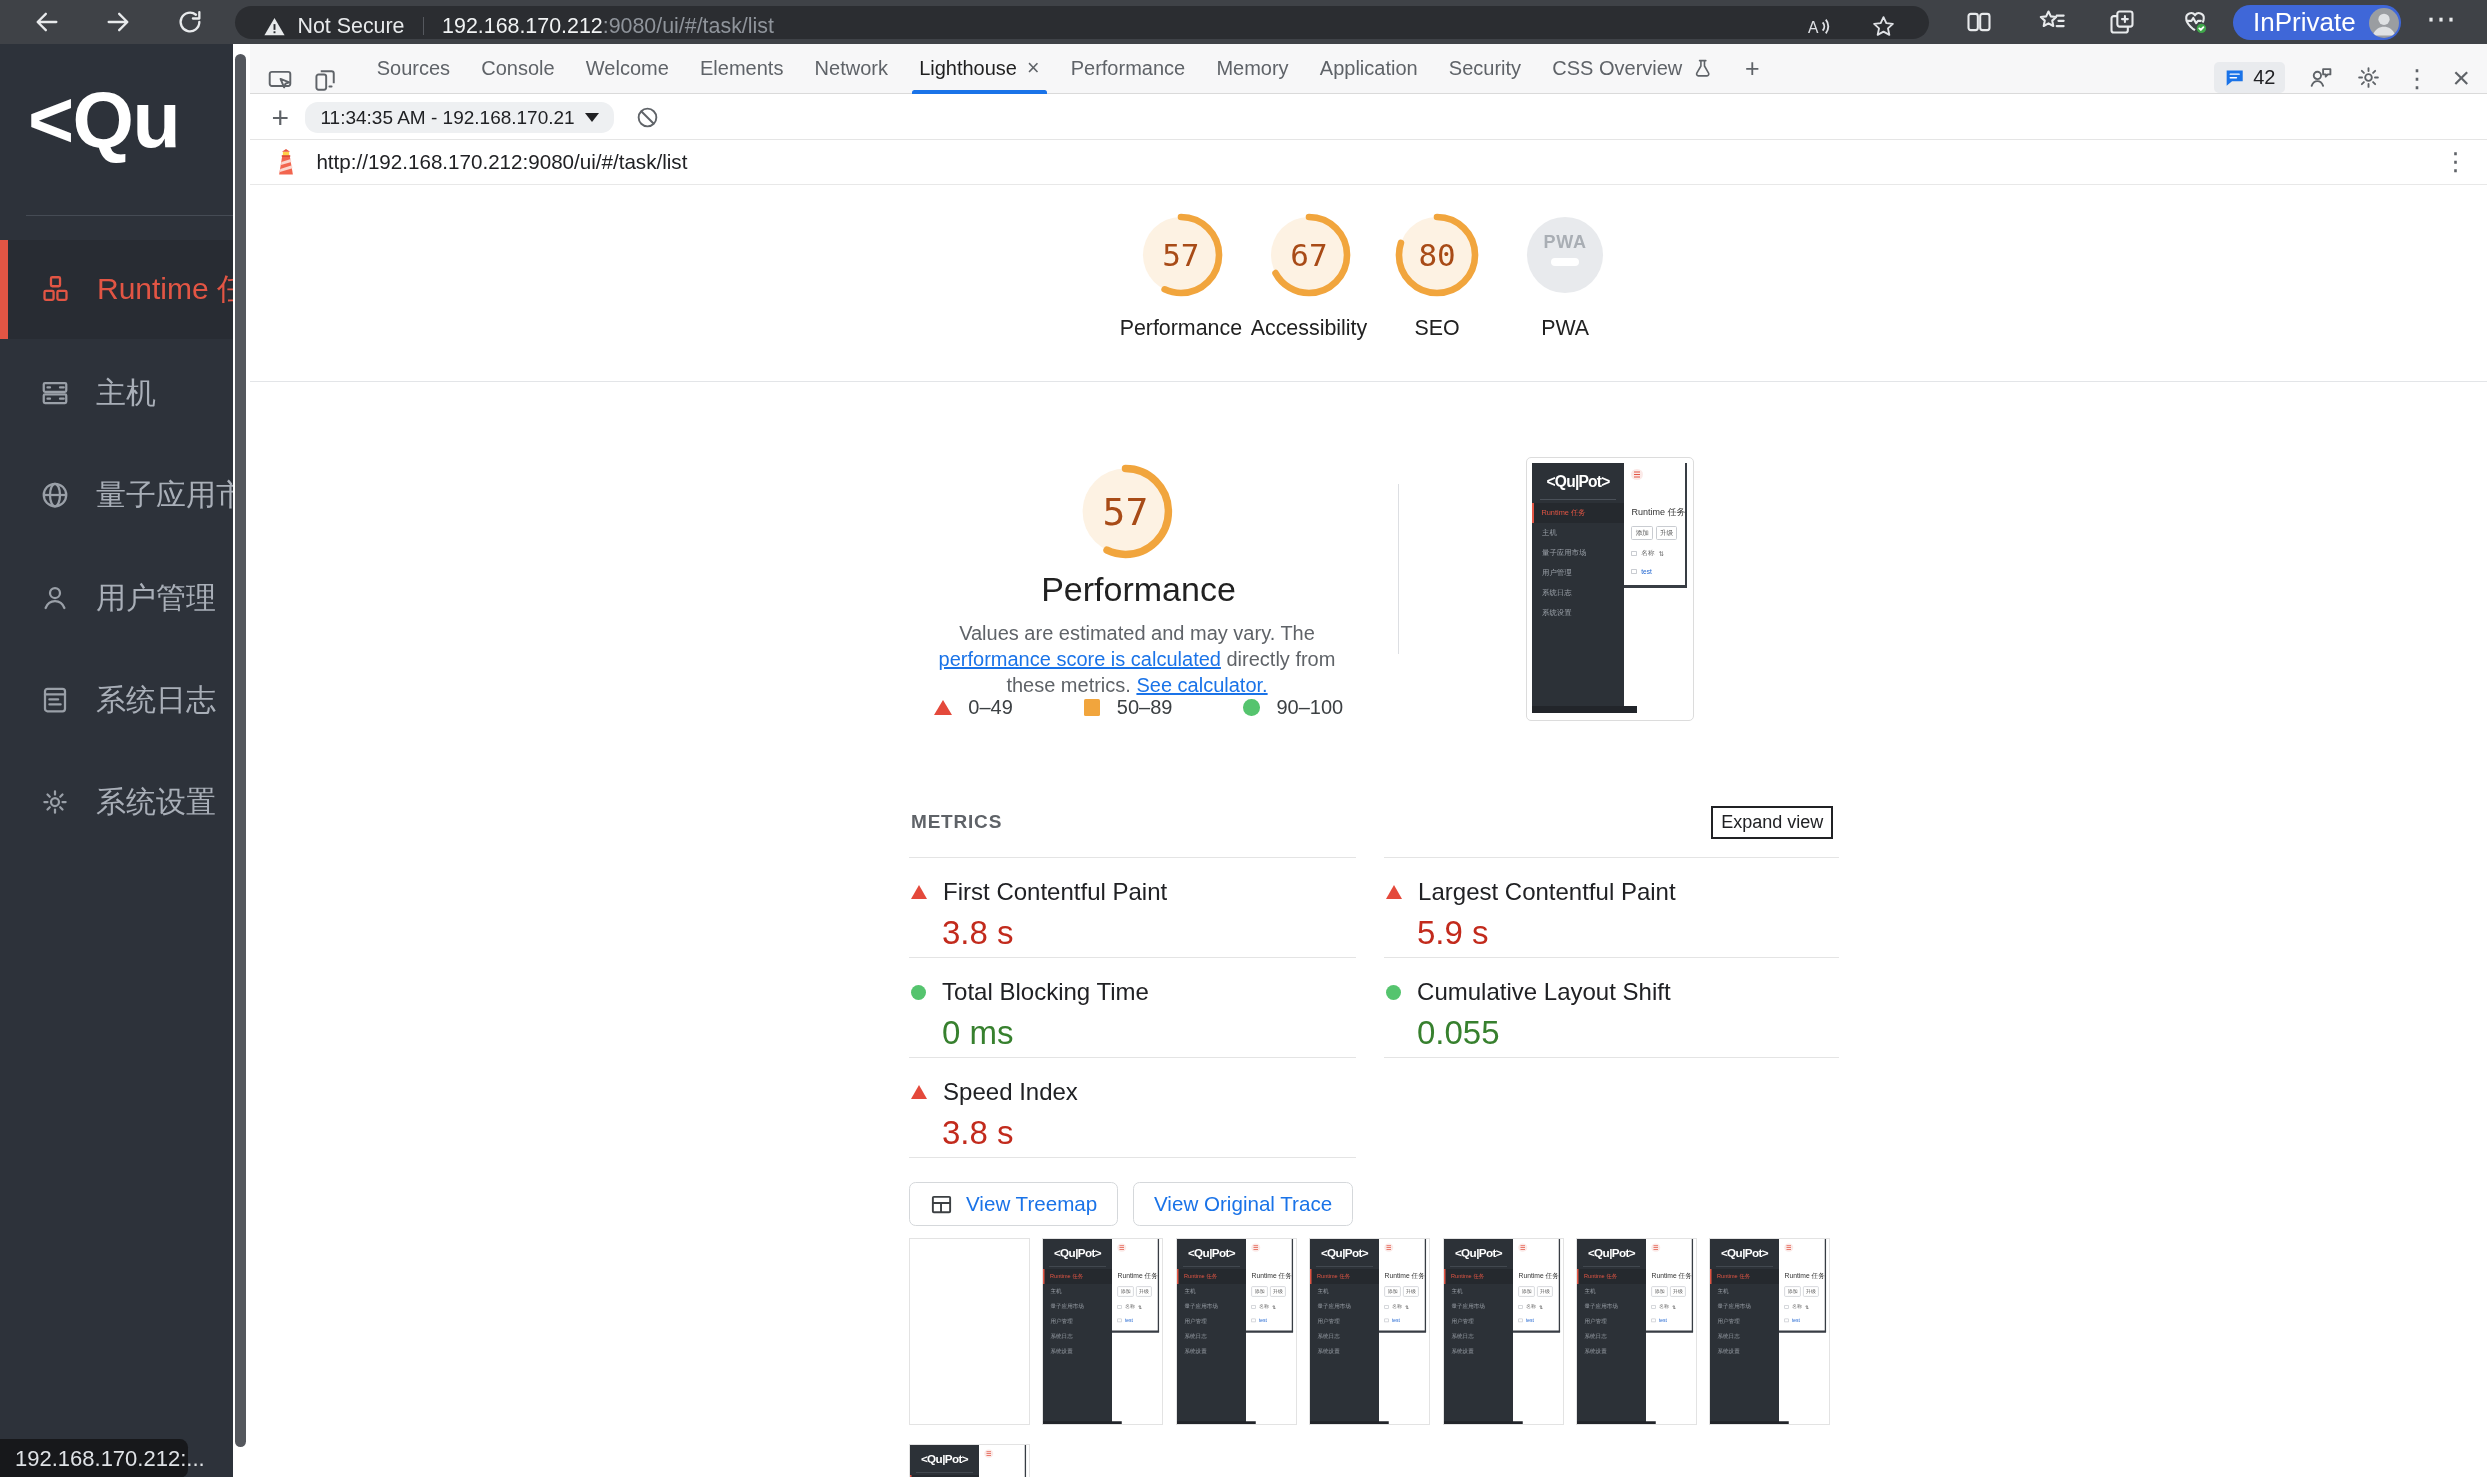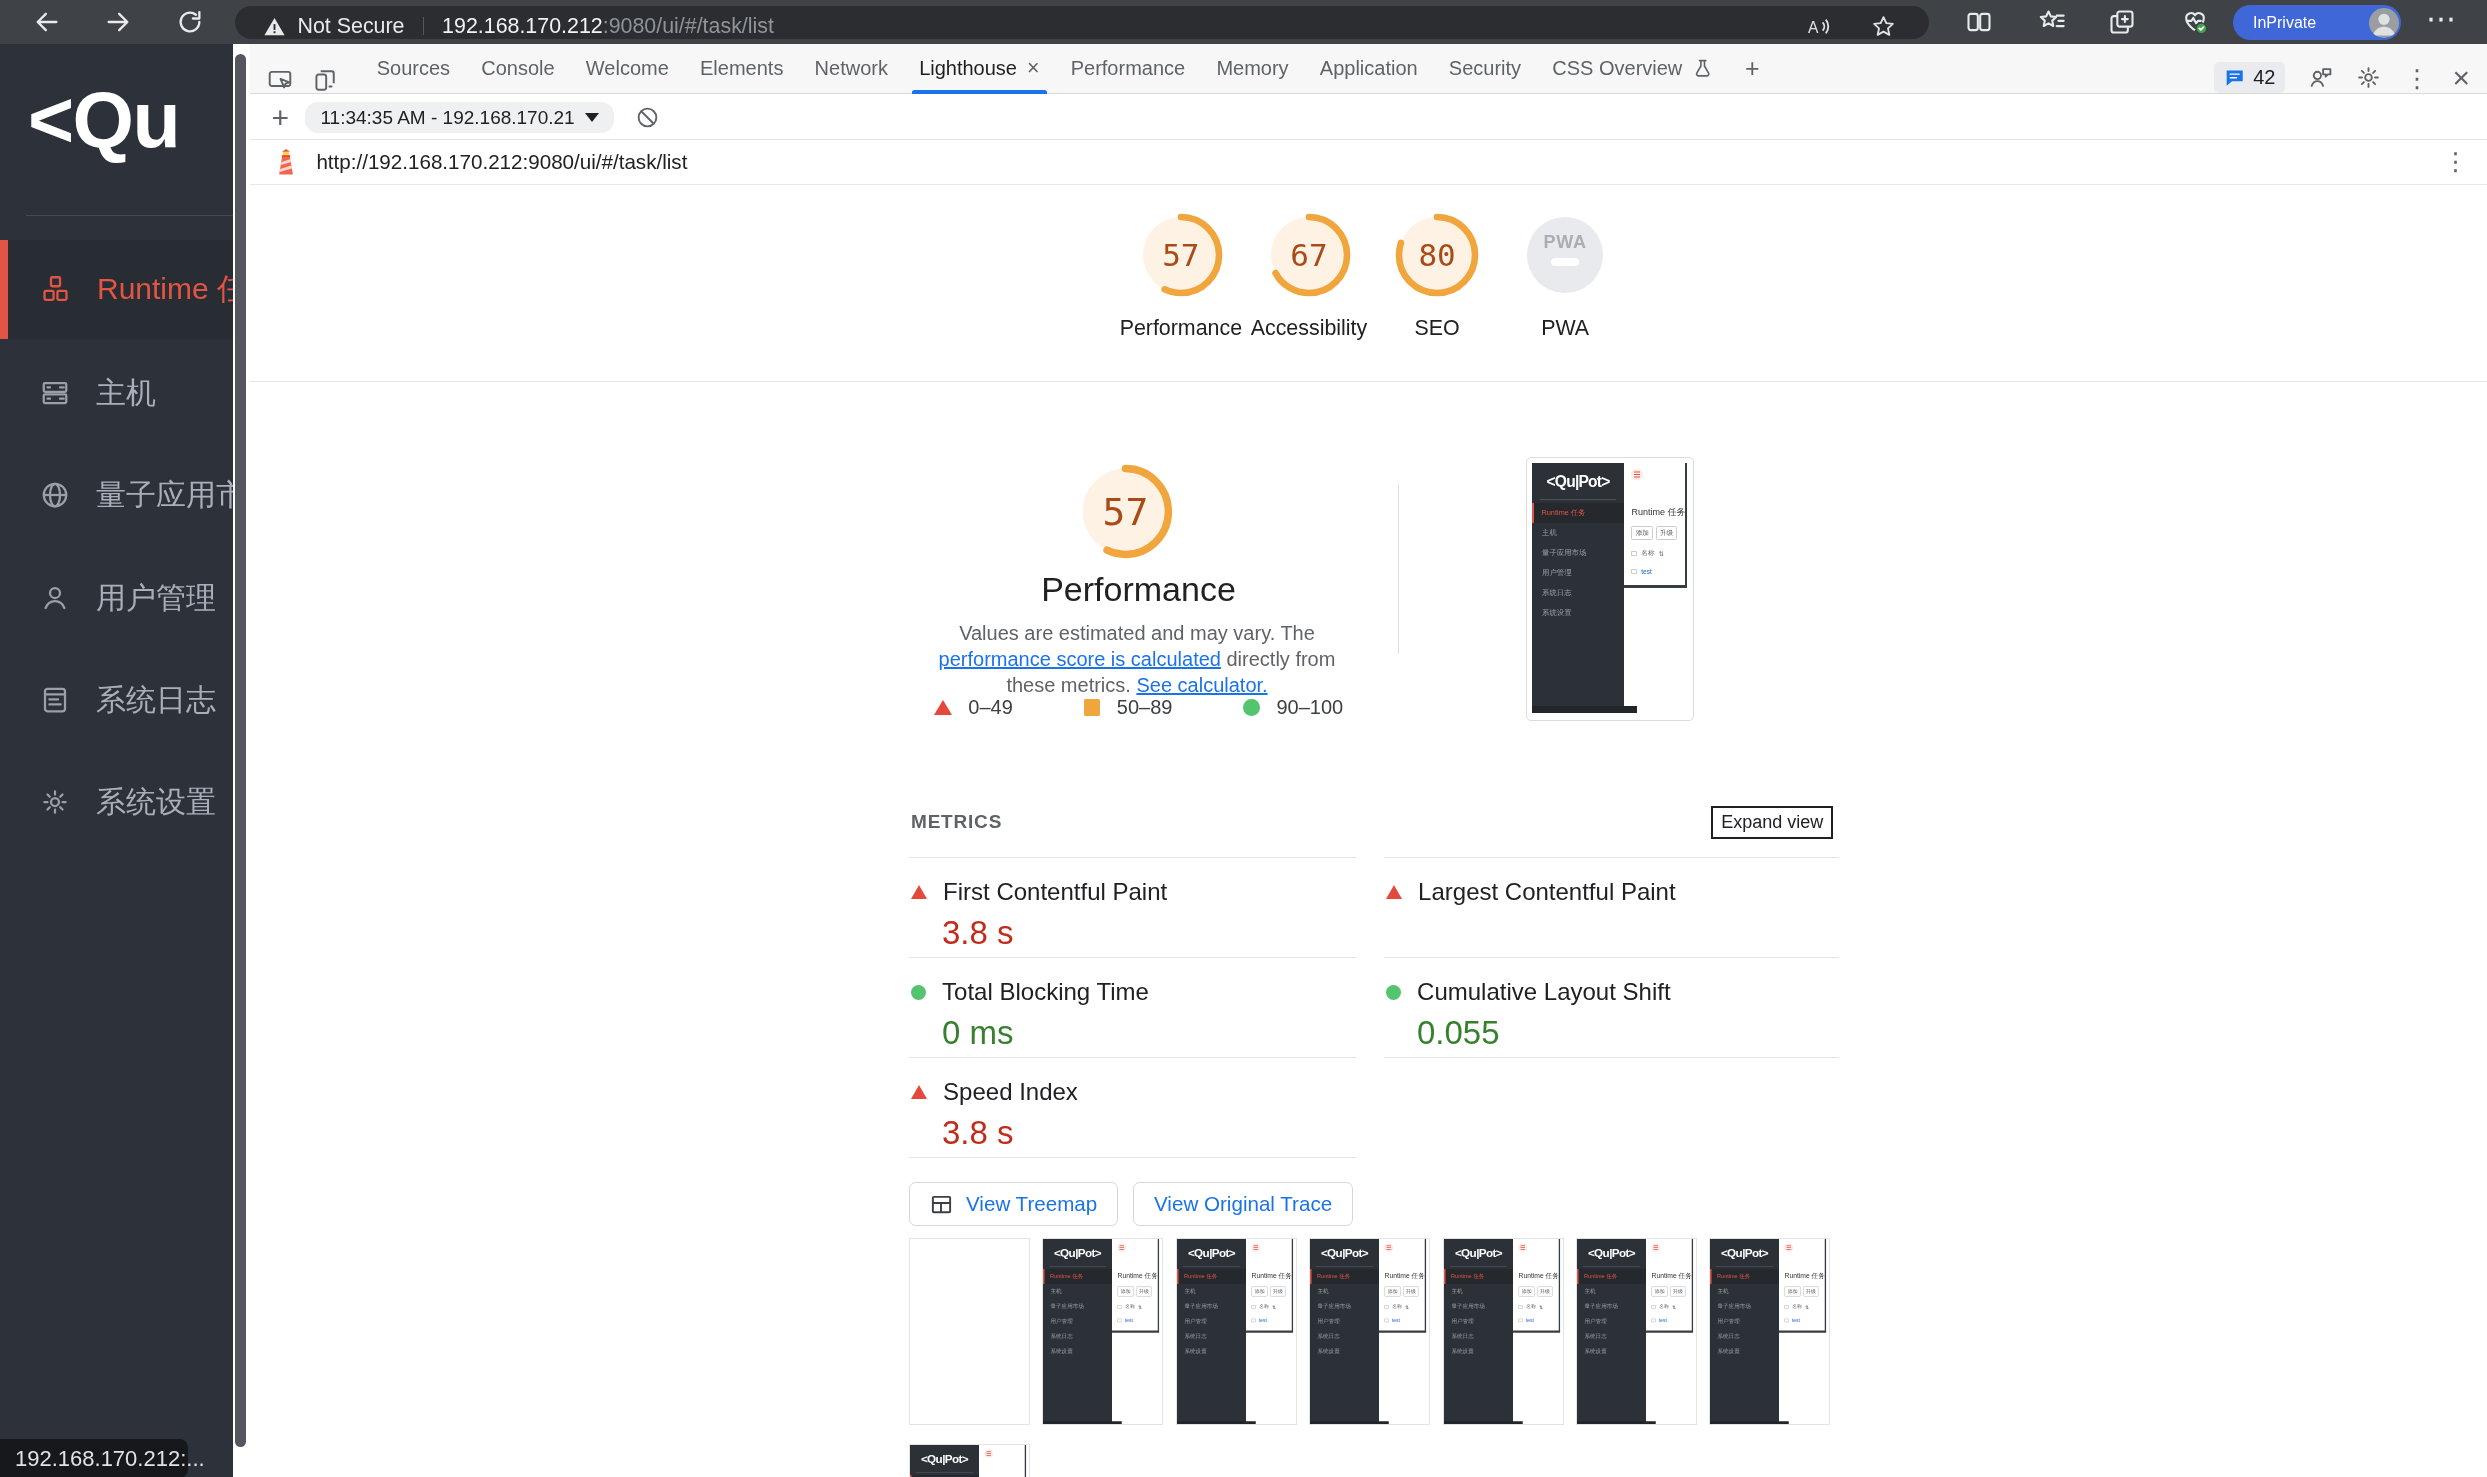--- a/index.html
+++ b/index.html
@@ -12,21 +12,21 @@
   .ch-ico { position:absolute; top:8.2px; width:28px; height:28px; color:#e8eaec; }
   #addr-pill { position:absolute; left:235px; top:5.8px; width:1694px; height:33px;
     border-radius:16.5px; background:#2b2d31; display:flex; align-items:center; padding:8px 33px 0 28px; }
   .addr-sec { color:#e8eaec; font-size:21.4px; margin-left:11.5px; white-space:nowrap; }
   .addr-div { width:1.6px; height:18px; background:#55585e; margin:0 18px; }
   .addr-host { color:#f1f3f4; font-size:21.4px; white-space:nowrap; }
   .addr-path { color:#8f949b; font-size:21.4px; white-space:nowrap; }
   .addr-right { margin-left:auto; display:flex; gap:40px; align-items:center; color:#dfe1e5; }
   #inprivate { position:absolute; left:2233px; top:5px; width:168px; height:35px; background:#3f67d8;
     border-radius:17.3px; display:flex; align-items:center; }
-  #inprivate .lbl { color:#fff; font-size:16px; margin-left:20px; }
+  #inprivate .lbl { color:#fff; font-size:26px; margin-left:20px; }
   #avatar { position:absolute; right:2.5px; top:2.5px; width:30px; height:30px; border-radius:50%;
     background:#9a9da1; overflow:hidden; }
   .glyph { color:#e8eaec; font-size:26px; line-height:28px; text-align:center; }
 
   
   #sidebar { position:absolute; left:0; top:44px; width:233px; height:1433px; background:#2d323a; overflow:hidden; }
   #sb-logo { position:absolute; left:28px; top:30px; color:#fff; font-size:79px; font-weight:700;
     letter-spacing:-1.6px; white-space:nowrap; }
   #sb-div { position:absolute; left:26px; top:171px; width:214px; border-top:1.6px solid #454b54; }
   .sb-item { position:absolute; left:0; width:233px; height:58px; display:flex; align-items:center;
@@ -526,20 +526,21 @@
           </div>
         <div class="mval">3.8 s</div>
       </div>
     </div>
     <div class="mcol" id="mcol-r">
       <div class="metric st-fail">
         <div class="mhead">
             <span class="micon-tri"></span>
             <span class="mname">Largest Contentful Paint</span>
           </div>
+        <div class="mval">5.9 s</div>
       </div>
       <div class="metric st-pass">
         <div class="mhead">
             <span class="micon-cir"></span>
             <span class="mname">Cumulative Layout Shift</span>
           </div>
         <div class="mval">0.055</div>
       </div>
     </div>
 

